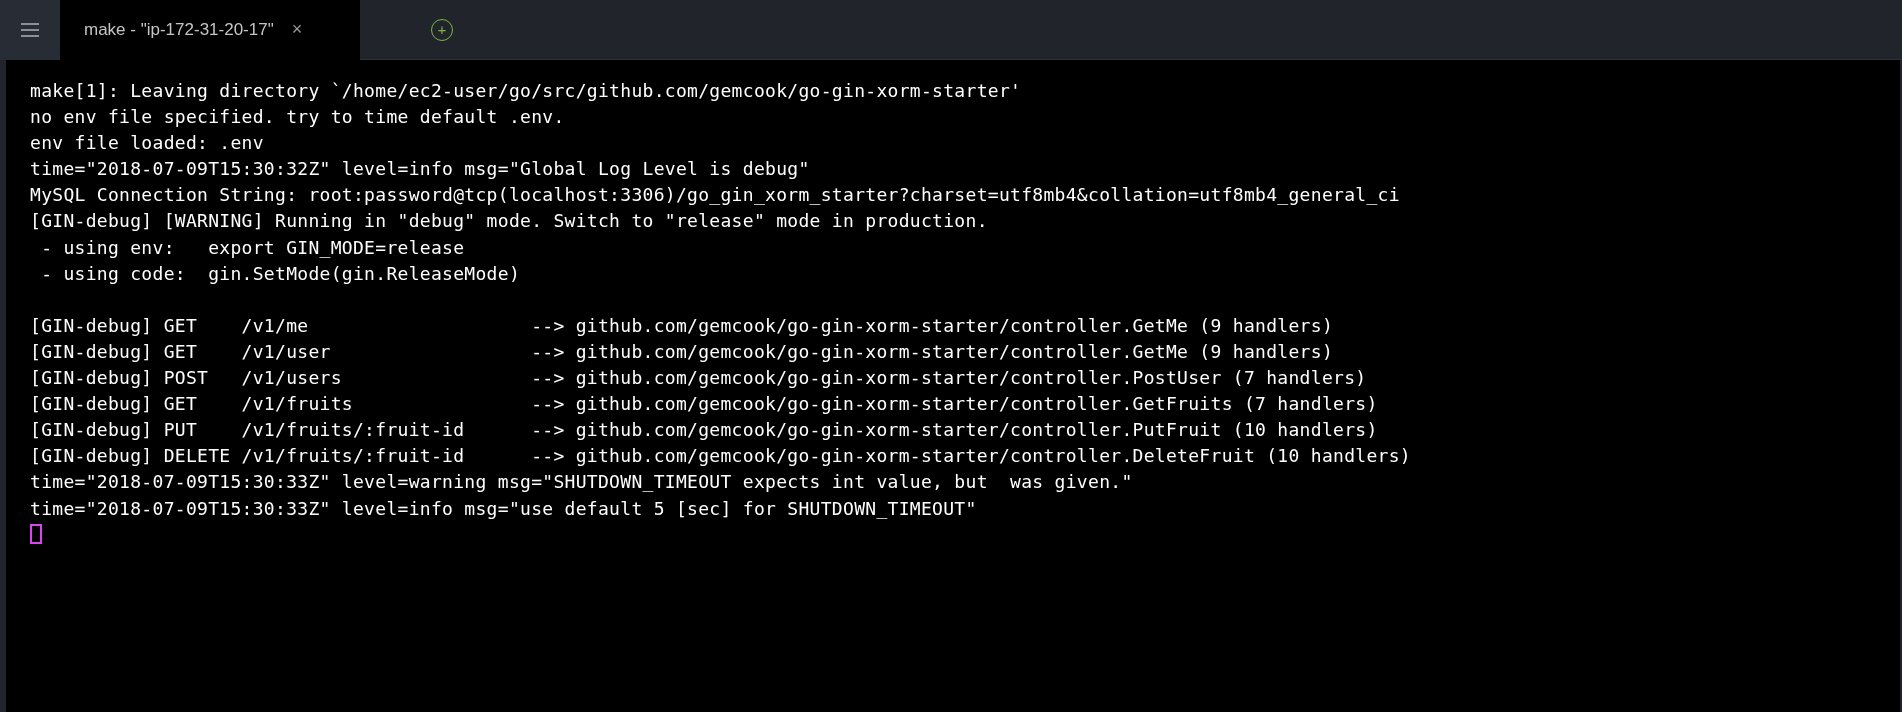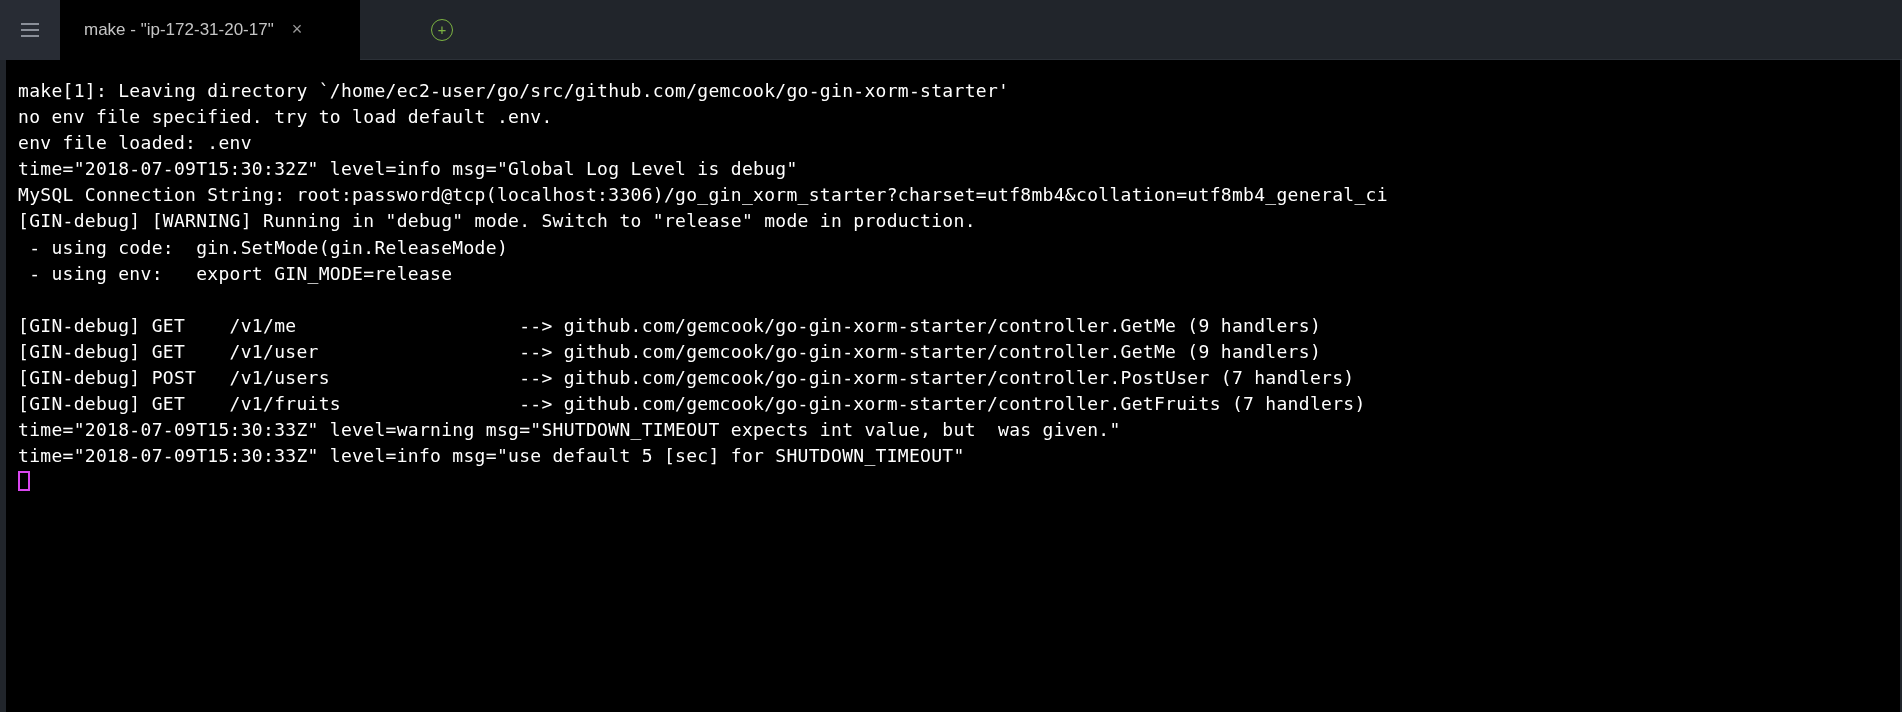--- a/index.html
+++ b/index.html
@@ -80,21 +80,21 @@
       border-radius: 50%;
       display: flex;
       align-items: center;
       justify-content: center;
       color: #7cb342;
       font-size: 14px;
       line-height: 1;
     }
     .terminal-body {
       background: #000000;
-      padding: 18px 12px;
+      padding: 18px 24px;
       height: calc(100% - 60px);
       border-left: 6px solid #21252b;
       border-right: 2px solid #21252b;
     }
     .terminal-line {
       color: #ffffff;
       font-size: 18px;
       line-height: 1.45;
       white-space: pre;
       font-family: 'Menlo', 'Monaco', 'Consolas', monospace;
@@ -125,29 +125,31 @@
     <span class="tab-close">×</span>
   </div>
   <div class="new-tab-btn">
     <div class="plus-circle">+</div>
   </div>
 </div>
 
 <div class="terminal-body">
   <div id="terminal-lines">
       <div class="terminal-line">make[1]: Leaving directory `/home/ec2-user/go/src/github.com/gemcook/go-gin-xorm-starter'</div>
-      <div class="terminal-line">no env file specified. try to load default .env.</div>
+      <div class="terminal-line">no env file specified. try to time default .env.</div>
       <div class="terminal-line">env file loaded: .env</div>
       <div class="terminal-line">time="2018-07-09T15:30:32Z" level=info msg="Global Log Level is debug"</div>
       <div class="terminal-line">MySQL Connection String: root:password@tcp(localhost:3306)/go_gin_xorm_starter?charset=utf8mb4&amp;collation=utf8mb4_general_ci</div>
       <div class="terminal-line">[GIN-debug] [WARNING] Running in "debug" mode. Switch to "release" mode in production.</div>
+      <div class="terminal-line"> - using env:   export GIN_MODE=release</div>
       <div class="terminal-line"> - using code:  gin.SetMode(gin.ReleaseMode)</div>
-      <div class="terminal-line"> - using env:   export GIN_MODE=release</div>
       <div class="terminal-line">&nbsp;</div>
       <div class="terminal-line">[GIN-debug] GET    /v1/me                    --&gt; github.com/gemcook/go-gin-xorm-starter/controller.GetMe (9 handlers)</div>
       <div class="terminal-line">[GIN-debug] GET    /v1/user                  --&gt; github.com/gemcook/go-gin-xorm-starter/controller.GetMe (9 handlers)</div>
       <div class="terminal-line">[GIN-debug] POST   /v1/users                 --&gt; github.com/gemcook/go-gin-xorm-starter/controller.PostUser (7 handlers)</div>
       <div class="terminal-line">[GIN-debug] GET    /v1/fruits                --&gt; github.com/gemcook/go-gin-xorm-starter/controller.GetFruits (7 handlers)</div>
+      <div class="terminal-line">[GIN-debug] PUT    /v1/fruits/:fruit-id      --&gt; github.com/gemcook/go-gin-xorm-starter/controller.PutFruit (10 handlers)</div>
+      <div class="terminal-line">[GIN-debug] DELETE /v1/fruits/:fruit-id      --&gt; github.com/gemcook/go-gin-xorm-starter/controller.DeleteFruit (10 handlers)</div>
       <div class="terminal-line">time="2018-07-09T15:30:33Z" level=warning msg="SHUTDOWN_TIMEOUT expects int value, but  was given."</div>
       <div class="terminal-line">time="2018-07-09T15:30:33Z" level=info msg="use default 5 [sec] for SHUTDOWN_TIMEOUT"</div>
     </div>
   <span class="cursor-block"></span>
 </div>
 
 </body></html>

